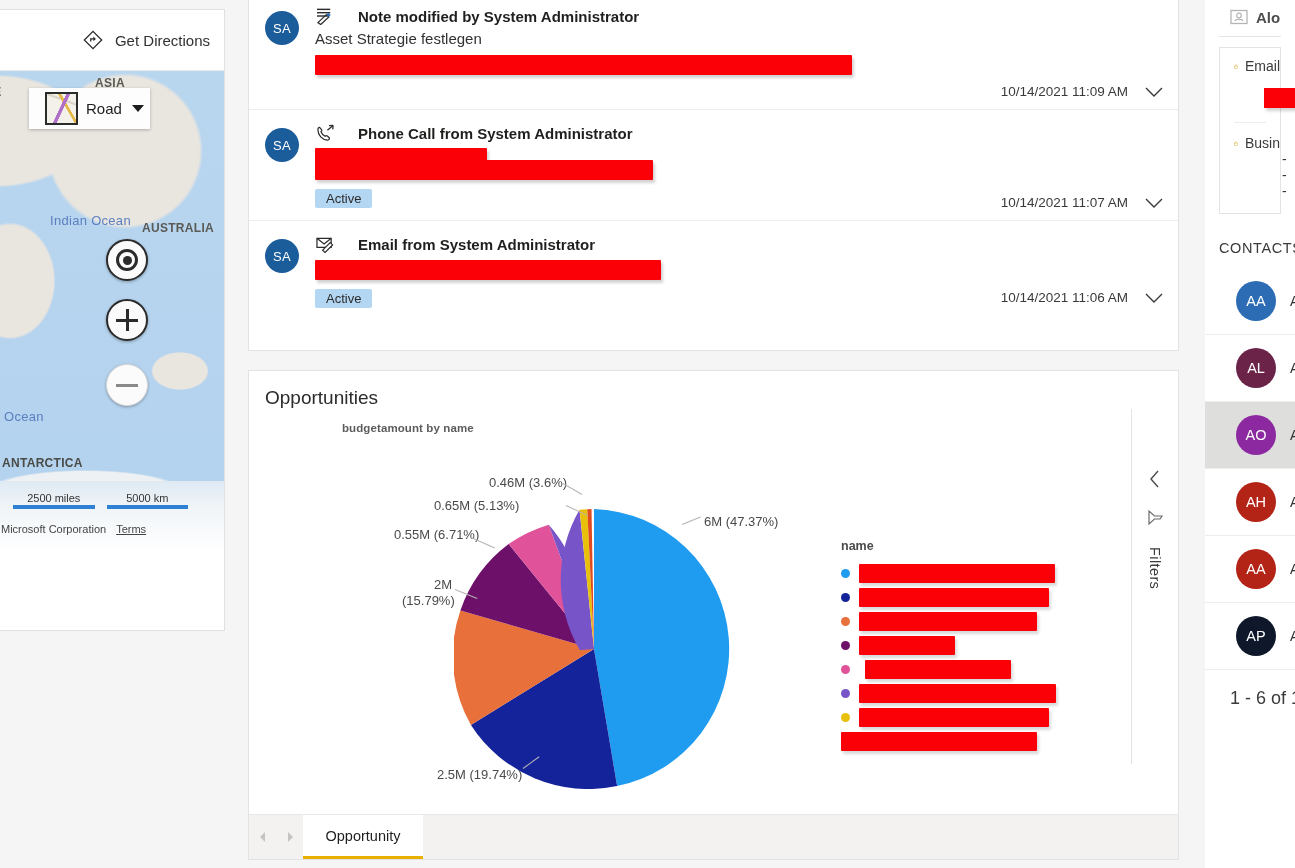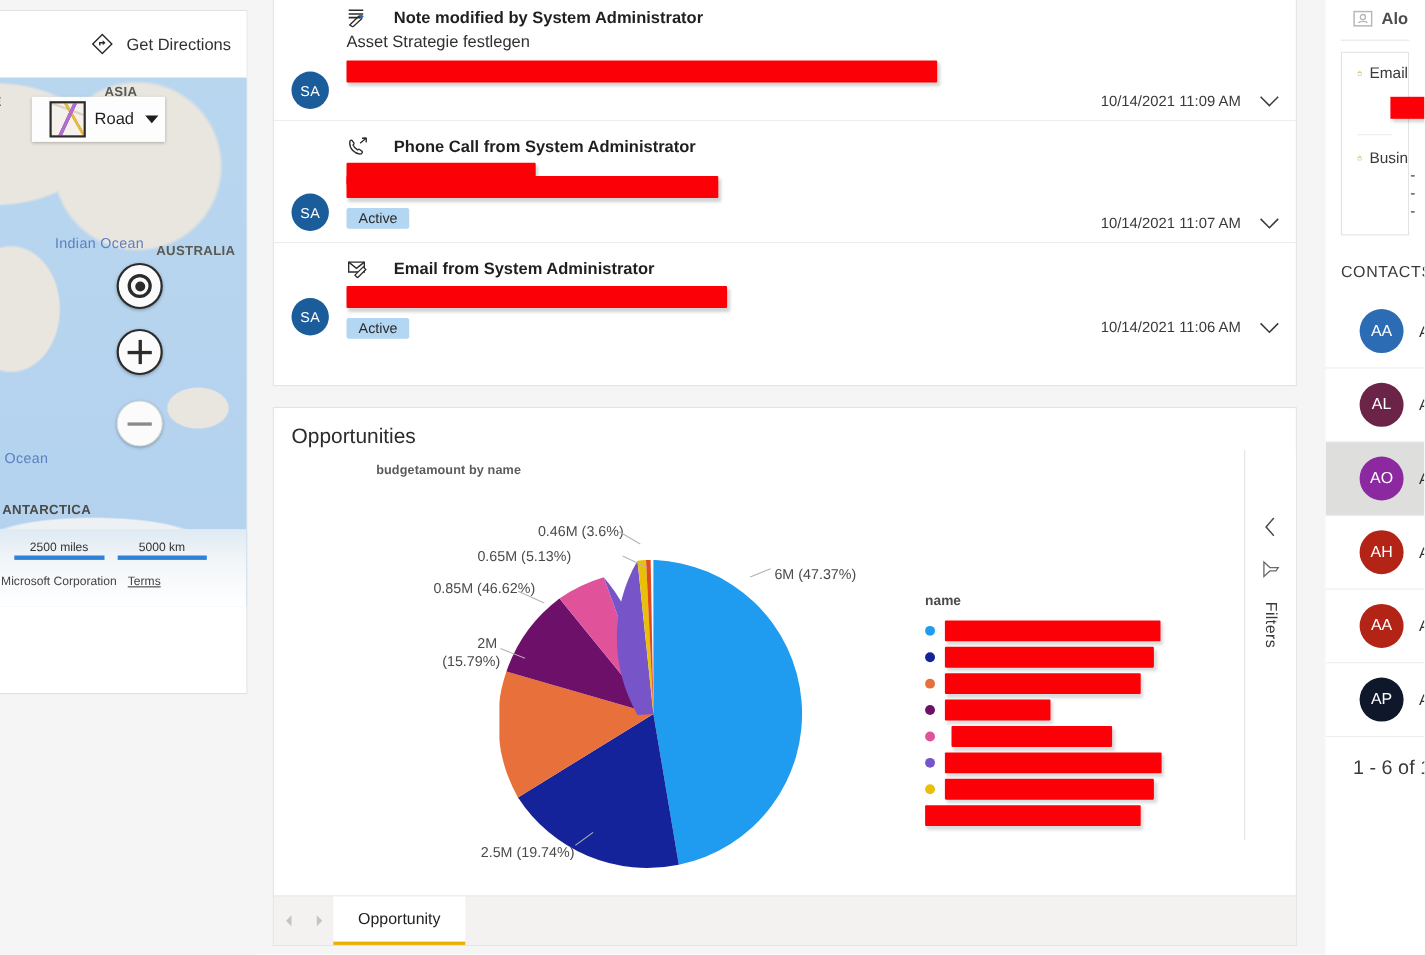--- a/index.html
+++ b/index.html
@@ -118,21 +118,21 @@
     background: #ffffff;
     border: 1px solid #e3e3e3;
   }
   .tl-item {
     position: relative;
     padding: 14px 0 10px 0;
     border-bottom: 1px solid #ededed;
     display: flex;
   }
   .tl-item:last-child { border-bottom: none; }
-  .tl-avatar-col { width: 66px; display: flex; justify-content: center; padding-top: 4px; align-items: flex-end; }
+  .tl-avatar-col { width: 66px; display: flex; justify-content: center; padding-top: 4px; }
   .avatar {
     width: 34px; height: 34px; border-radius: 50%;
     color: #fff; font-size: 13px;
     display: flex; align-items: center; justify-content: center;
     letter-spacing: .3px;
   }
   .tl-body { flex: 1; padding-right: 14px; min-width: 0; }
   .tl-head { display: flex; align-items: center; gap: 11px; }
   .tl-icon { width: 21px; height: 18px; flex: none; }
   .tl-title { font-size: 15px; font-weight: bold; color: #201f1e; margin-left: 11px; }
@@ -422,21 +422,21 @@
       <div class="leader" style="left:433px; top:115px; width:20px; transform:rotate(-22deg);"></div>
 
       <div class="pie-label" style="left:188px; top:358px;">2.5M (19.74%)</div>
       <div class="leader" style="left:274px; top:359px; width:20px; transform:rotate(-36deg);"></div>
 
       <div class="pie-label" style="left:153px; top:168px; text-align:right; width:50px; white-space:normal;">
         <span>2</span>M<br><span>(15.79%)</span>
       </div>
       <div class="leader" style="left:206px; top:180px; width:24px; transform:rotate(22deg);"></div>
 
-      <div class="pie-label" style="left:145px; top:118px;">0.85M (46.62%)</div>
+      <div class="pie-label" style="left:145px; top:118px;">0.55M (6.71%)</div>
       <div class="leader" style="left:222px; top:128px; width:26px; transform:rotate(24deg);"></div>
 
       <div class="pie-label" style="left:388px; top:88px;"></div>
       <div class="pie-label" style="left:185px; top:89px;">0.65M (5.13%)</div>
       <div class="leader" style="left:317px; top:96px; width:24px; transform:rotate(25deg);"></div>
 
       <div class="pie-label" style="left:240px; top:66px;">0.46M (3.6%)</div>
       <div class="leader" style="left:314px; top:74px; width:22px; transform:rotate(30deg);"></div>
 
       <div class="legend">

